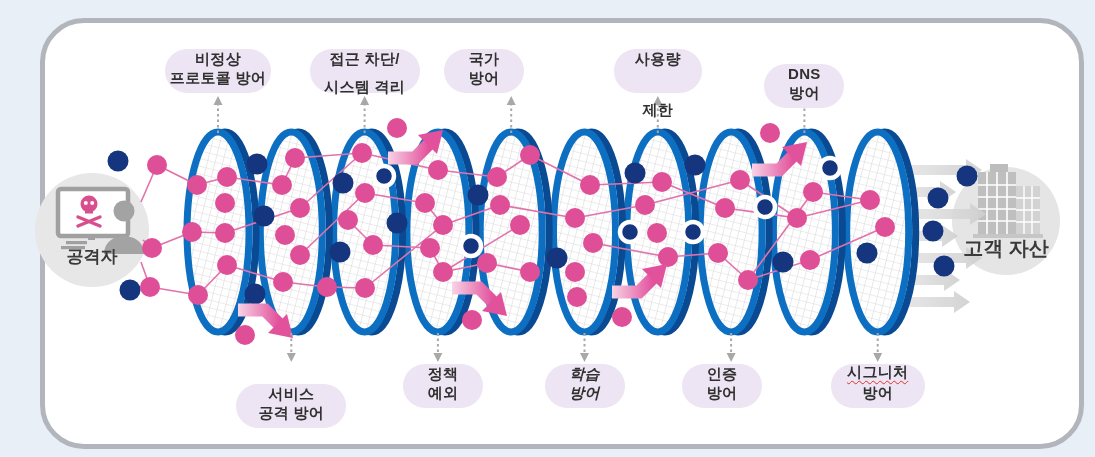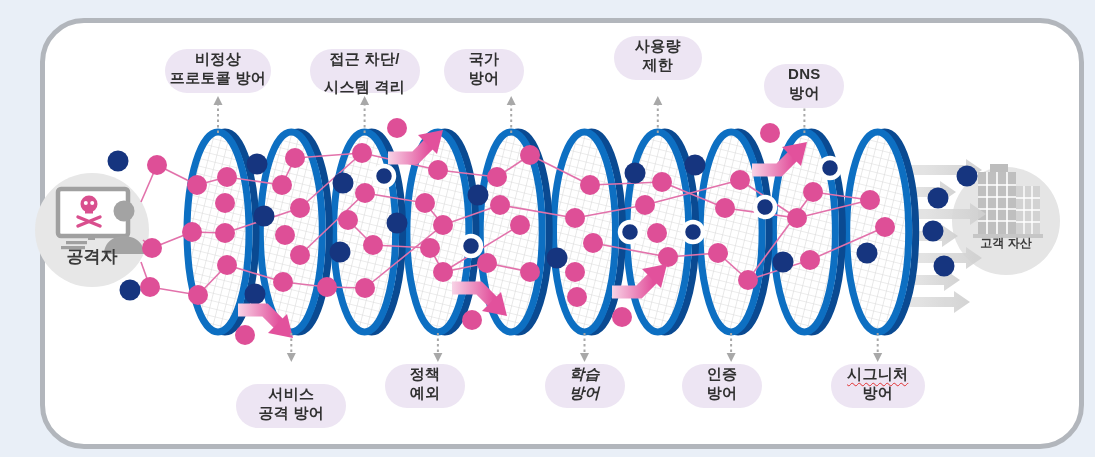--- a/index.html
+++ b/index.html
@@ -17,25 +17,26 @@
     position:absolute;height:44px;border-radius:22px;background:#ede5f3;
     display:flex;flex-direction:column;align-items:center;
     font-size:15px;font-weight:bold;color:#303030;line-height:19px;
     letter-spacing:0.3px;text-align:center;z-index:5;white-space:nowrap;
   }
   .actor-label{
     position:absolute;z-index:5;font-weight:bold;color:#3a3a3a;
     text-align:center;white-space:nowrap;
   }
   #attacker-label{left:52px;top:245px;width:80px;font-size:17px;}
-  #asset-label{left:955px;top:235px;width:102px;font-size:12px;}
+  #asset-label{left:955px;top:235px;width:102px;font-size:20px;}
   .sp-err{
     text-decoration-line:underline;text-decoration-style:wavy;
     text-decoration-color:#e03030;text-decoration-thickness:1px;
     text-underline-offset:3px;
+    font-family:Liberation Mono, monospace;
   }
 </style>
 </head>
 <body>
 
 <div class="panel"></div>
 
 <svg id="diagram-svg" width="1095" height="457" viewBox="0 0 1095 457">
     <defs>
       <pattern id="mesh" width="7.5" height="7.5" patternUnits="userSpaceOnUse" patternTransform="rotate(14)">
@@ -330,33 +331,33 @@
       <span>프로토콜 방어</span>
     </div>
     <div class="pill" style="left: 309.6px; top: 49px; width: 110px; gap: 9px;">
       <span>접근 차단/</span>
       <span>시스템 격리</span>
     </div>
     <div class="pill" style="left: 444px; top: 49px; width: 80px;">
       <span>국가</span>
       <span>방어</span>
     </div>
-    <div class="pill" style="left: 613.8px; top: 36px; width: 88px;">
+    <div class="pill" style="left: 613.8px; top: 49px; width: 88px; gap: 32px;">
       <span>사용량</span>
       <span>제한</span>
     </div>
     <div class="pill" style="left: 764.4px; top: 64px; width: 80px;">
       <span>DNS</span>
       <span>방어</span>
     </div>
     <div class="pill" style="left: 236.3px; top: 364px; width: 110px; margin-top: 20px;">
       <span>서비스</span>
       <span>공격 방어</span>
     </div>
-    <div class="pill" style="left: 385px; top: 364px; width: 80px;">
+    <div class="pill" style="left: 403px; top: 364px; width: 80px;">
       <span>정책</span>
       <span>예외</span>
     </div>
     <div class="pill" style="left: 544.5px; top: 364px; width: 80px; font-style: italic;">
       <span>학습</span>
       <span>방어</span>
     </div>
     <div class="pill" style="left: 682px; top: 364px; width: 80px;">
       <span>인증</span>
       <span>방어</span>

